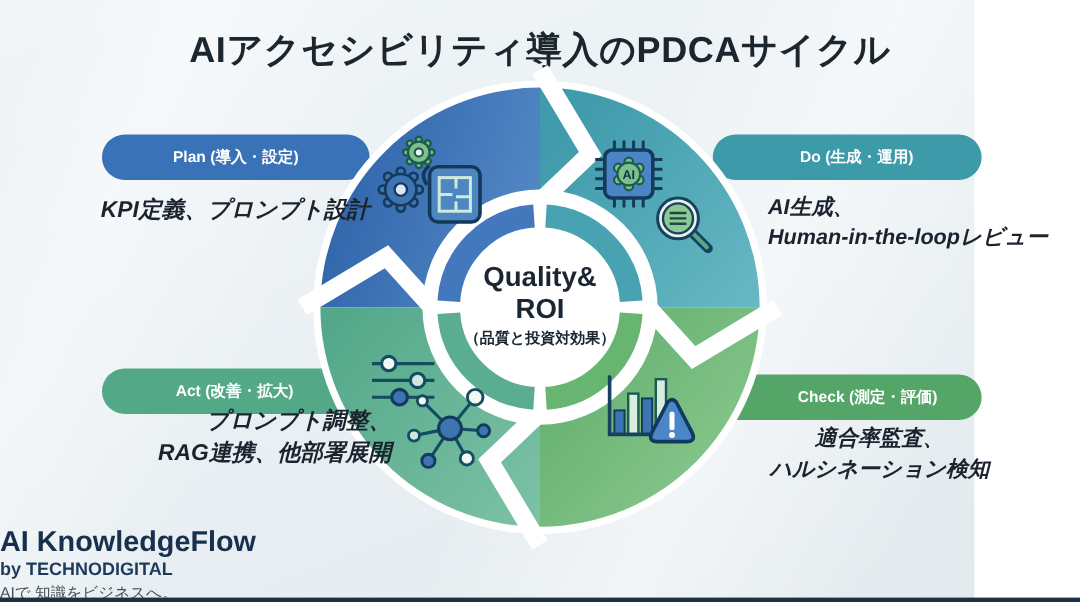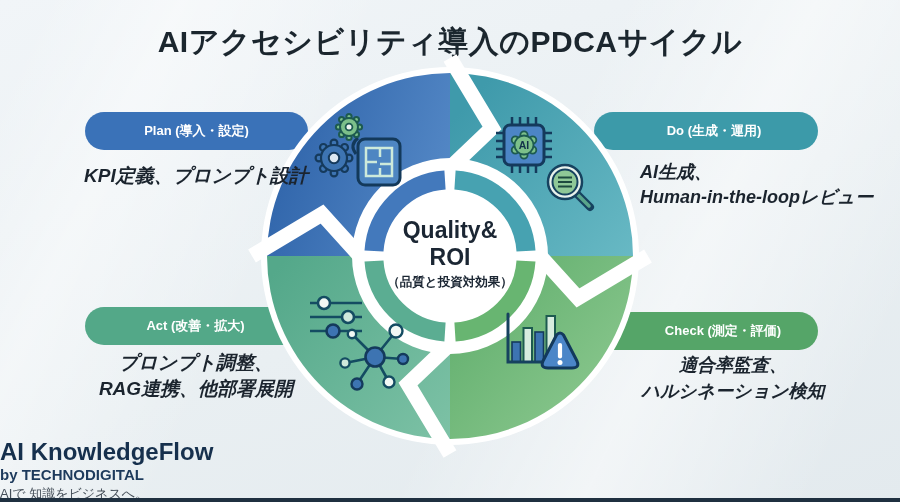--- a/index.html
+++ b/index.html
@@ -2,21 +2,21 @@
 <html><head>
 <meta charset="utf-8">
 <style>
   * { margin: 0; padding: 0; box-sizing: border-box; }
   html,body { width:900px; height:502px; }
   body{
     font-family:"Liberation Sans","DejaVu Sans",sans-serif;
     overflow:hidden;
   }
   .stage{
-    position:relative; width:900px; height:502px;
+    position:relative; width:812px; height:502px;
     background:
       linear-gradient(115deg, rgba(255,255,255,0) 55%, rgba(255,255,255,0.5) 72%, rgba(255,255,255,0) 92%),
       linear-gradient(115deg, rgba(255,255,255,0) 4%, rgba(255,255,255,0.45) 16%, rgba(255,255,255,0) 34%),
       linear-gradient(160deg,#f1f5f8 0%,#e9eff2 55%,#e3eaee 100%);
   }
   .title{
     position:absolute; left:0; top:22px; width:900px;
     text-align:center; font-size:30px; font-weight:800; color:#1b262e;
     letter-spacing:0.5px;
   }
@@ -28,21 +28,21 @@
   }
   .pill-plan { left:85px;  top:112px; width:223px; background:#3a72b8; }
   .pill-do   { left:594px; top:112px; width:224px; background:#3c9aa9; padding-left:16px; }
   .pill-act  { left:85px;  top:307px; width:221px; background:#53a888; }
   .pill-check{ left:594px; top:312px; width:224px; background:#55a568; padding-left:34px; }
   .desc{
     position:absolute; color:#1b242e; font-weight:700; white-space:nowrap;font-style:italic;
   }
   .desc-plan { left:84px;  top:163px; font-size:19px; line-height:26px; text-align:left; }
   .desc-do   { left:640px; top:160px; font-size:18px; line-height:25px; text-align:left; }
-  .desc-act  { left:66px;  top:350px; width:260px; font-size:19px; line-height:26px; text-align:center; }
+  .desc-act  { left:66px;  top:339px; width:260px; font-size:19px; line-height:26px; text-align:right; }
   .desc-check{ left:603px; top:352px; width:260px; font-size:18px; line-height:26px; text-align:center; }
   .center-label{
     position:absolute; left:340px; top:217px; width:220px; text-align:center; color:#1b2633;
   }
   .center-label .big{ font-size:23px; font-weight:800; line-height:27px; }
   .center-label .small{ font-size:12.5px; font-weight:700; margin-top:3px; }
   .footer{ position:absolute; left:0; top:438px; width:900px; text-align:left; }
   .brand{ font-size:24px; font-weight:800; color:#16304d; line-height:28px; }
   .byline{ font-size:15px; font-weight:700; color:#1d3a5c; line-height:18px; }
   .tagline{ font-size:13px; font-weight:500; color:#454f59; line-height:16px; margin-top:2px; }

